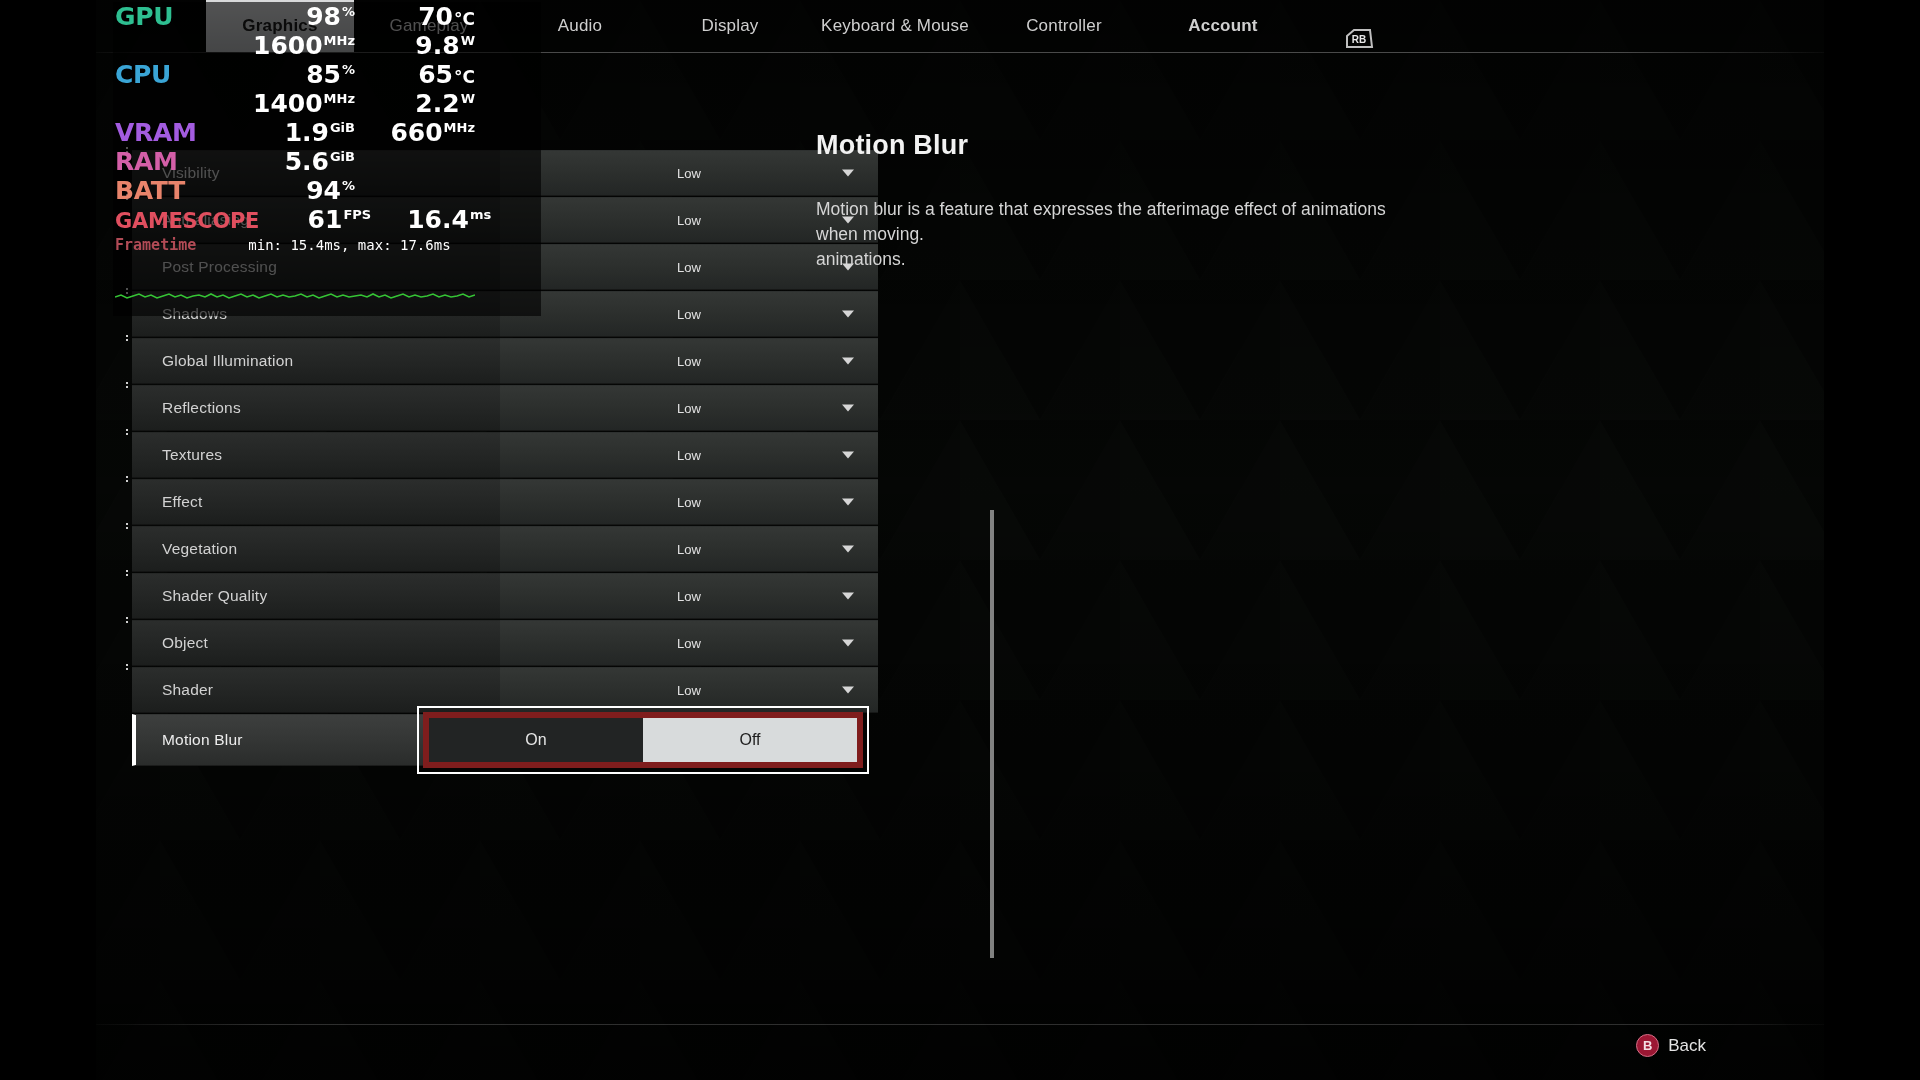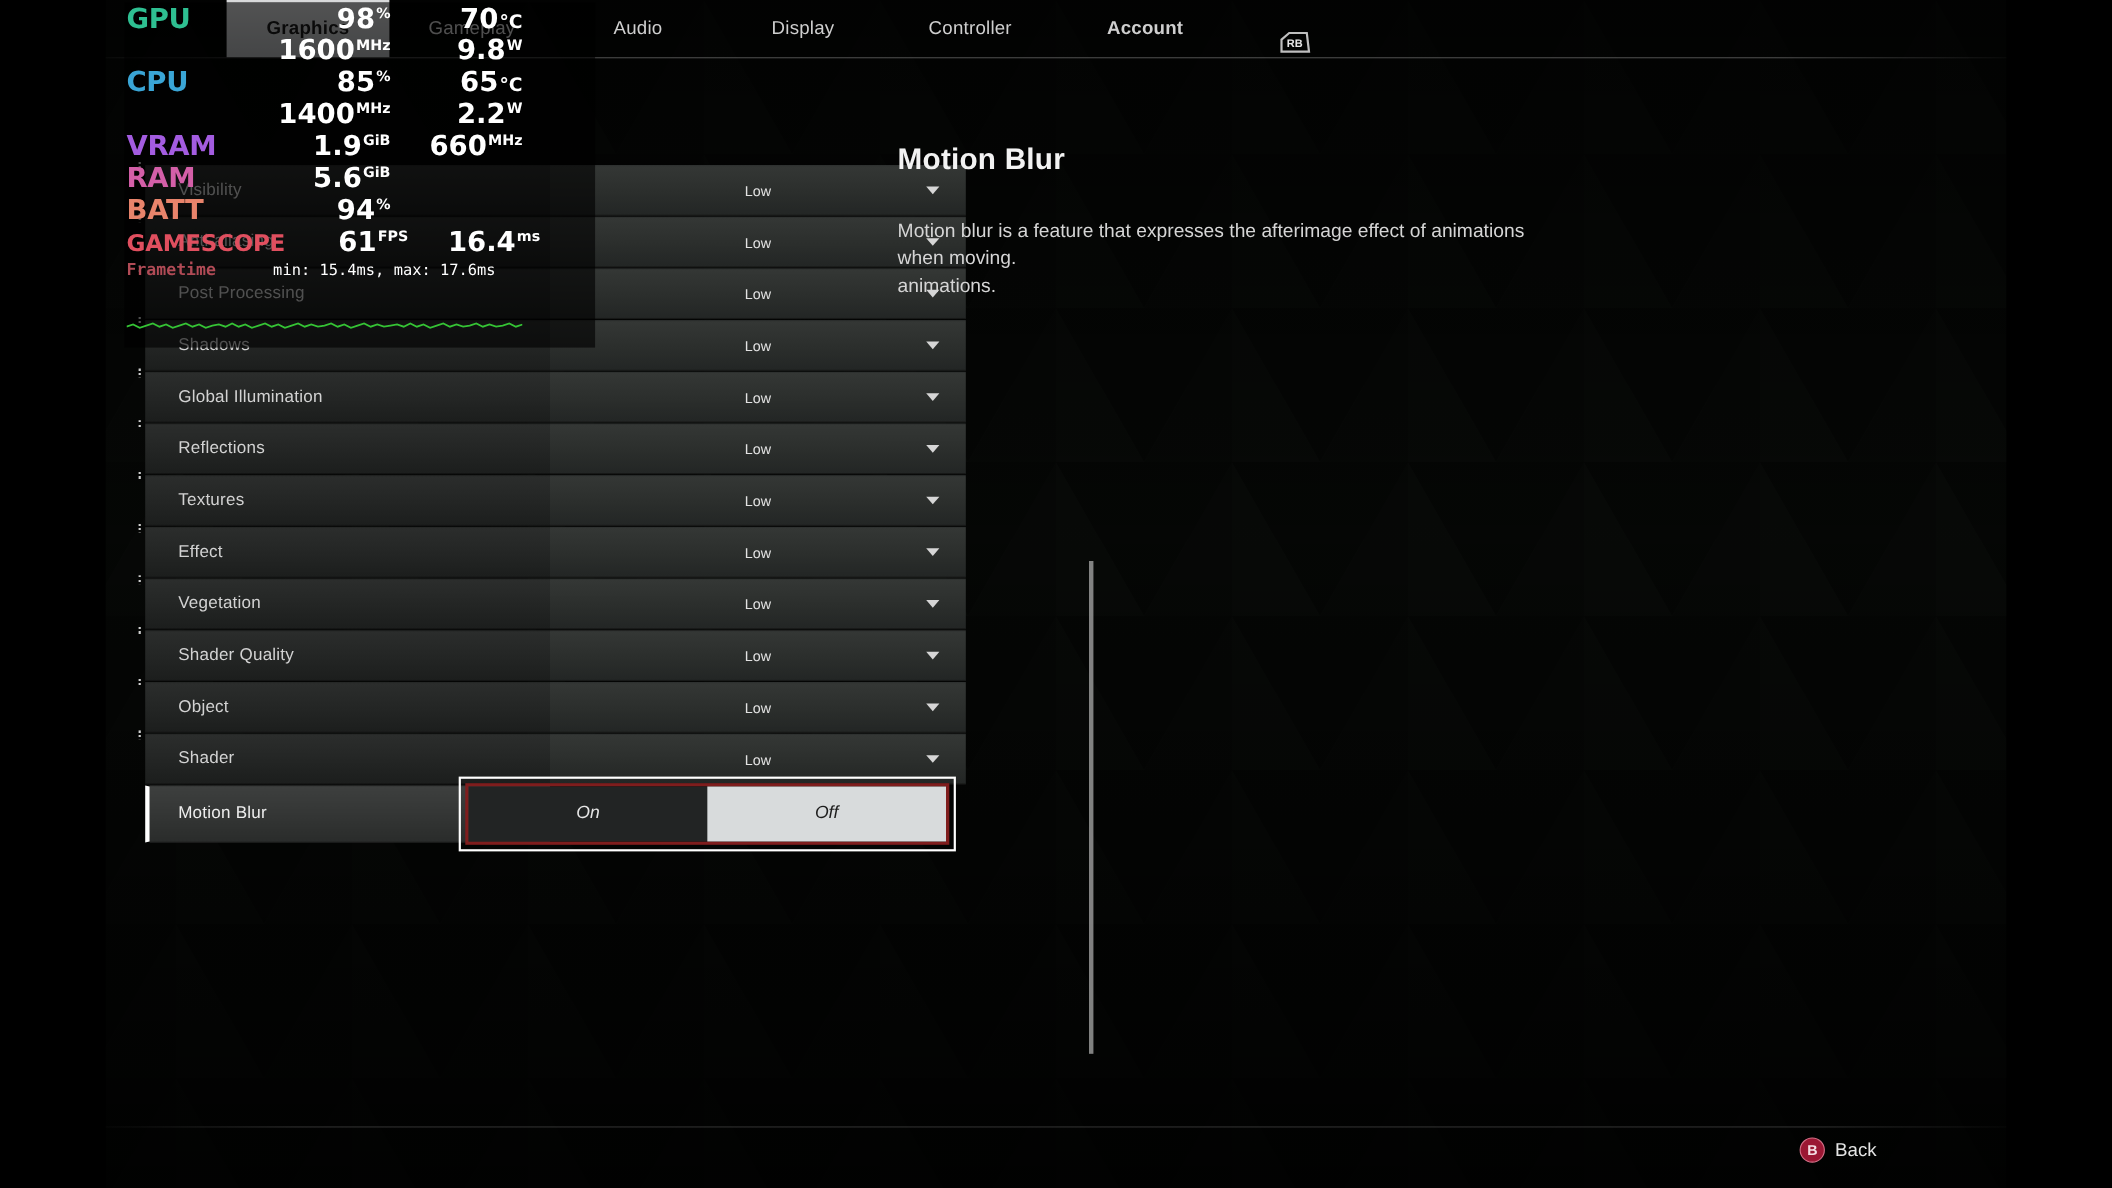--- a/index.html
+++ b/index.html
@@ -86,21 +86,21 @@
   #row-motion-blur .srow-label-cell {
     background:linear-gradient(180deg,#3d3f3e 0%,#333534 55%,#2a2c2b 100%);
     border-left:4px solid #ffffff;
   }
   #row-motion-blur .srow-label-cell .lbl { padding-left:26px; color:#ededed; }
   #toggle-wrap {
     position:absolute; left:285px; top:-8px; width:452px; height:68px;
     border:2px solid #ffffff; padding:4px; background:transparent;
   }
   #toggle-inner {
-    width:100%; height:100%; border:3px solid #7f1d1d; display:flex;font-style:italic;
+    width:100%; height:100%; border:6px solid #7f1d1d; display:flex;
   }
   .toggle-opt {
     flex:1 1 50%; display:flex; align-items:center; justify-content:center;
     font-size:16px;
   }
   .toggle-opt.off-state { background:#222424; color:#e6e6e6; }
   .toggle-opt.on-state  { background:#d8dbdc; color:#1d1d1d; }
 
   
   #scroll-track {
@@ -197,20 +197,21 @@
   </svg>
 </div>
 
 <div id="game-frame">
 
   <div id="navbar">
     <div class="nav-tab active" style="width:148px;margin-left:110px;">Graphics</div>
     <div class="nav-tab" style="width:150px;">Gameplay</div>
     <div class="nav-tab" style="width:152px;">Audio</div>
     <div class="nav-tab" style="width:148px;">Display</div>
+    <div class="nav-tab" style="width:182px;">Keyboard &amp; Mouse</div>
     <div class="nav-tab" style="width:156px;">Controller</div>
     <div class="nav-tab" style="width:162px;font-weight:bold;">Account</div>
     <div id="rb-badge" style="margin-left:38px;">
       <svg width="32" height="25" viewBox="0 0 32 25" aria-hidden="true">
         <path d="M4 9 L11 3 L27 3 L29 20 L4 20 Z" fill="none" stroke="#bfbfbf" stroke-width="2"></path>
         <text x="16" y="16" font-family="Liberation Sans, sans-serif" font-size="10" font-weight="bold" fill="#e6e6e6" text-anchor="middle">RB</text>
       </svg>
     </div>
   </div>
   <div id="nav-underline"></div>

